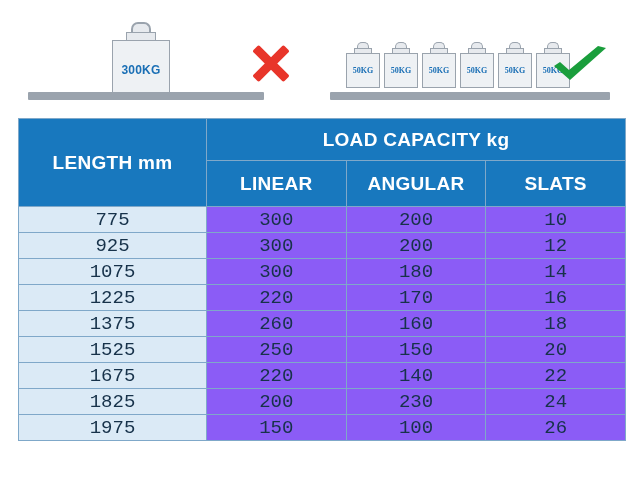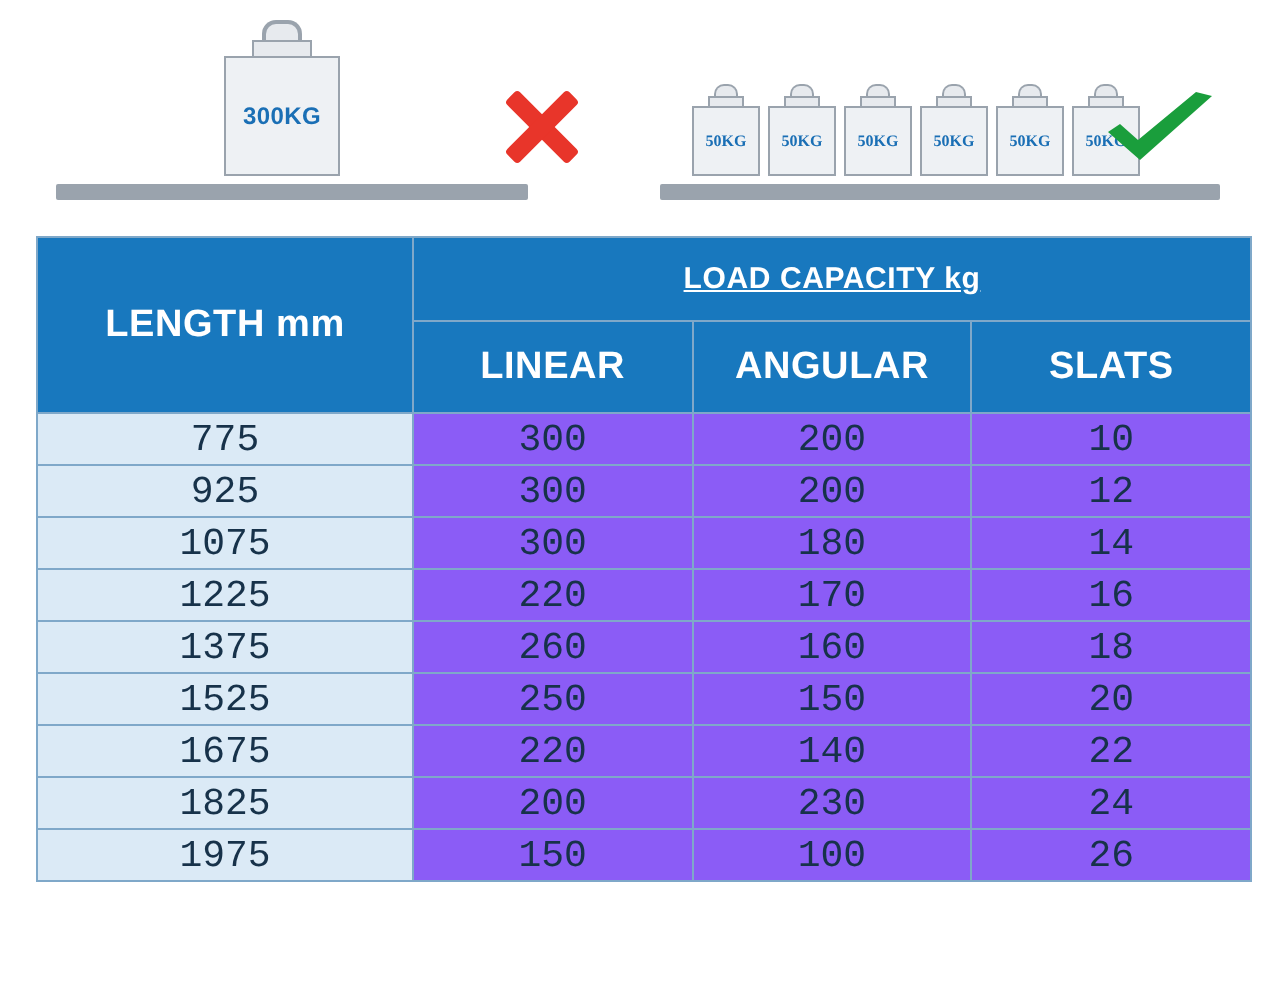--- a/index.html
+++ b/index.html
@@ -18,21 +18,21 @@
   .illustration {
     position: relative;
     width: 644px;
     height: 110px;
   }
 
   
   .weight-big {
     position: absolute;
     left: 112px;
-    top: 10px;
+    top: 22px;
     width: 58px;
     height: 78px;
     padding-left: 40px;
   }
   .weight-big .handle {
     position: absolute;
     left: 19px;
     top: 0;
     width: 20px;
     height: 12px;
@@ -193,24 +193,23 @@
     background: #1878be;
     color: #ffffff;
     font-weight: bold;
   }
   th.len {
     font-size: 19px;
     letter-spacing: 0.3px;
     width: 188px;
   }
   th.cap {
-    font-size: 15px;
+    font-size: 19px;
     letter-spacing: 0.3px;
     height: 42px;
-    text-decoration: underline;
   }
   th.sub {
     font-size: 19px;
     height: 46px;
     letter-spacing: 0.3px;
   }
   td {
     background: #dbeaf6;
     color: #17324a;
     font-size: 19px;

